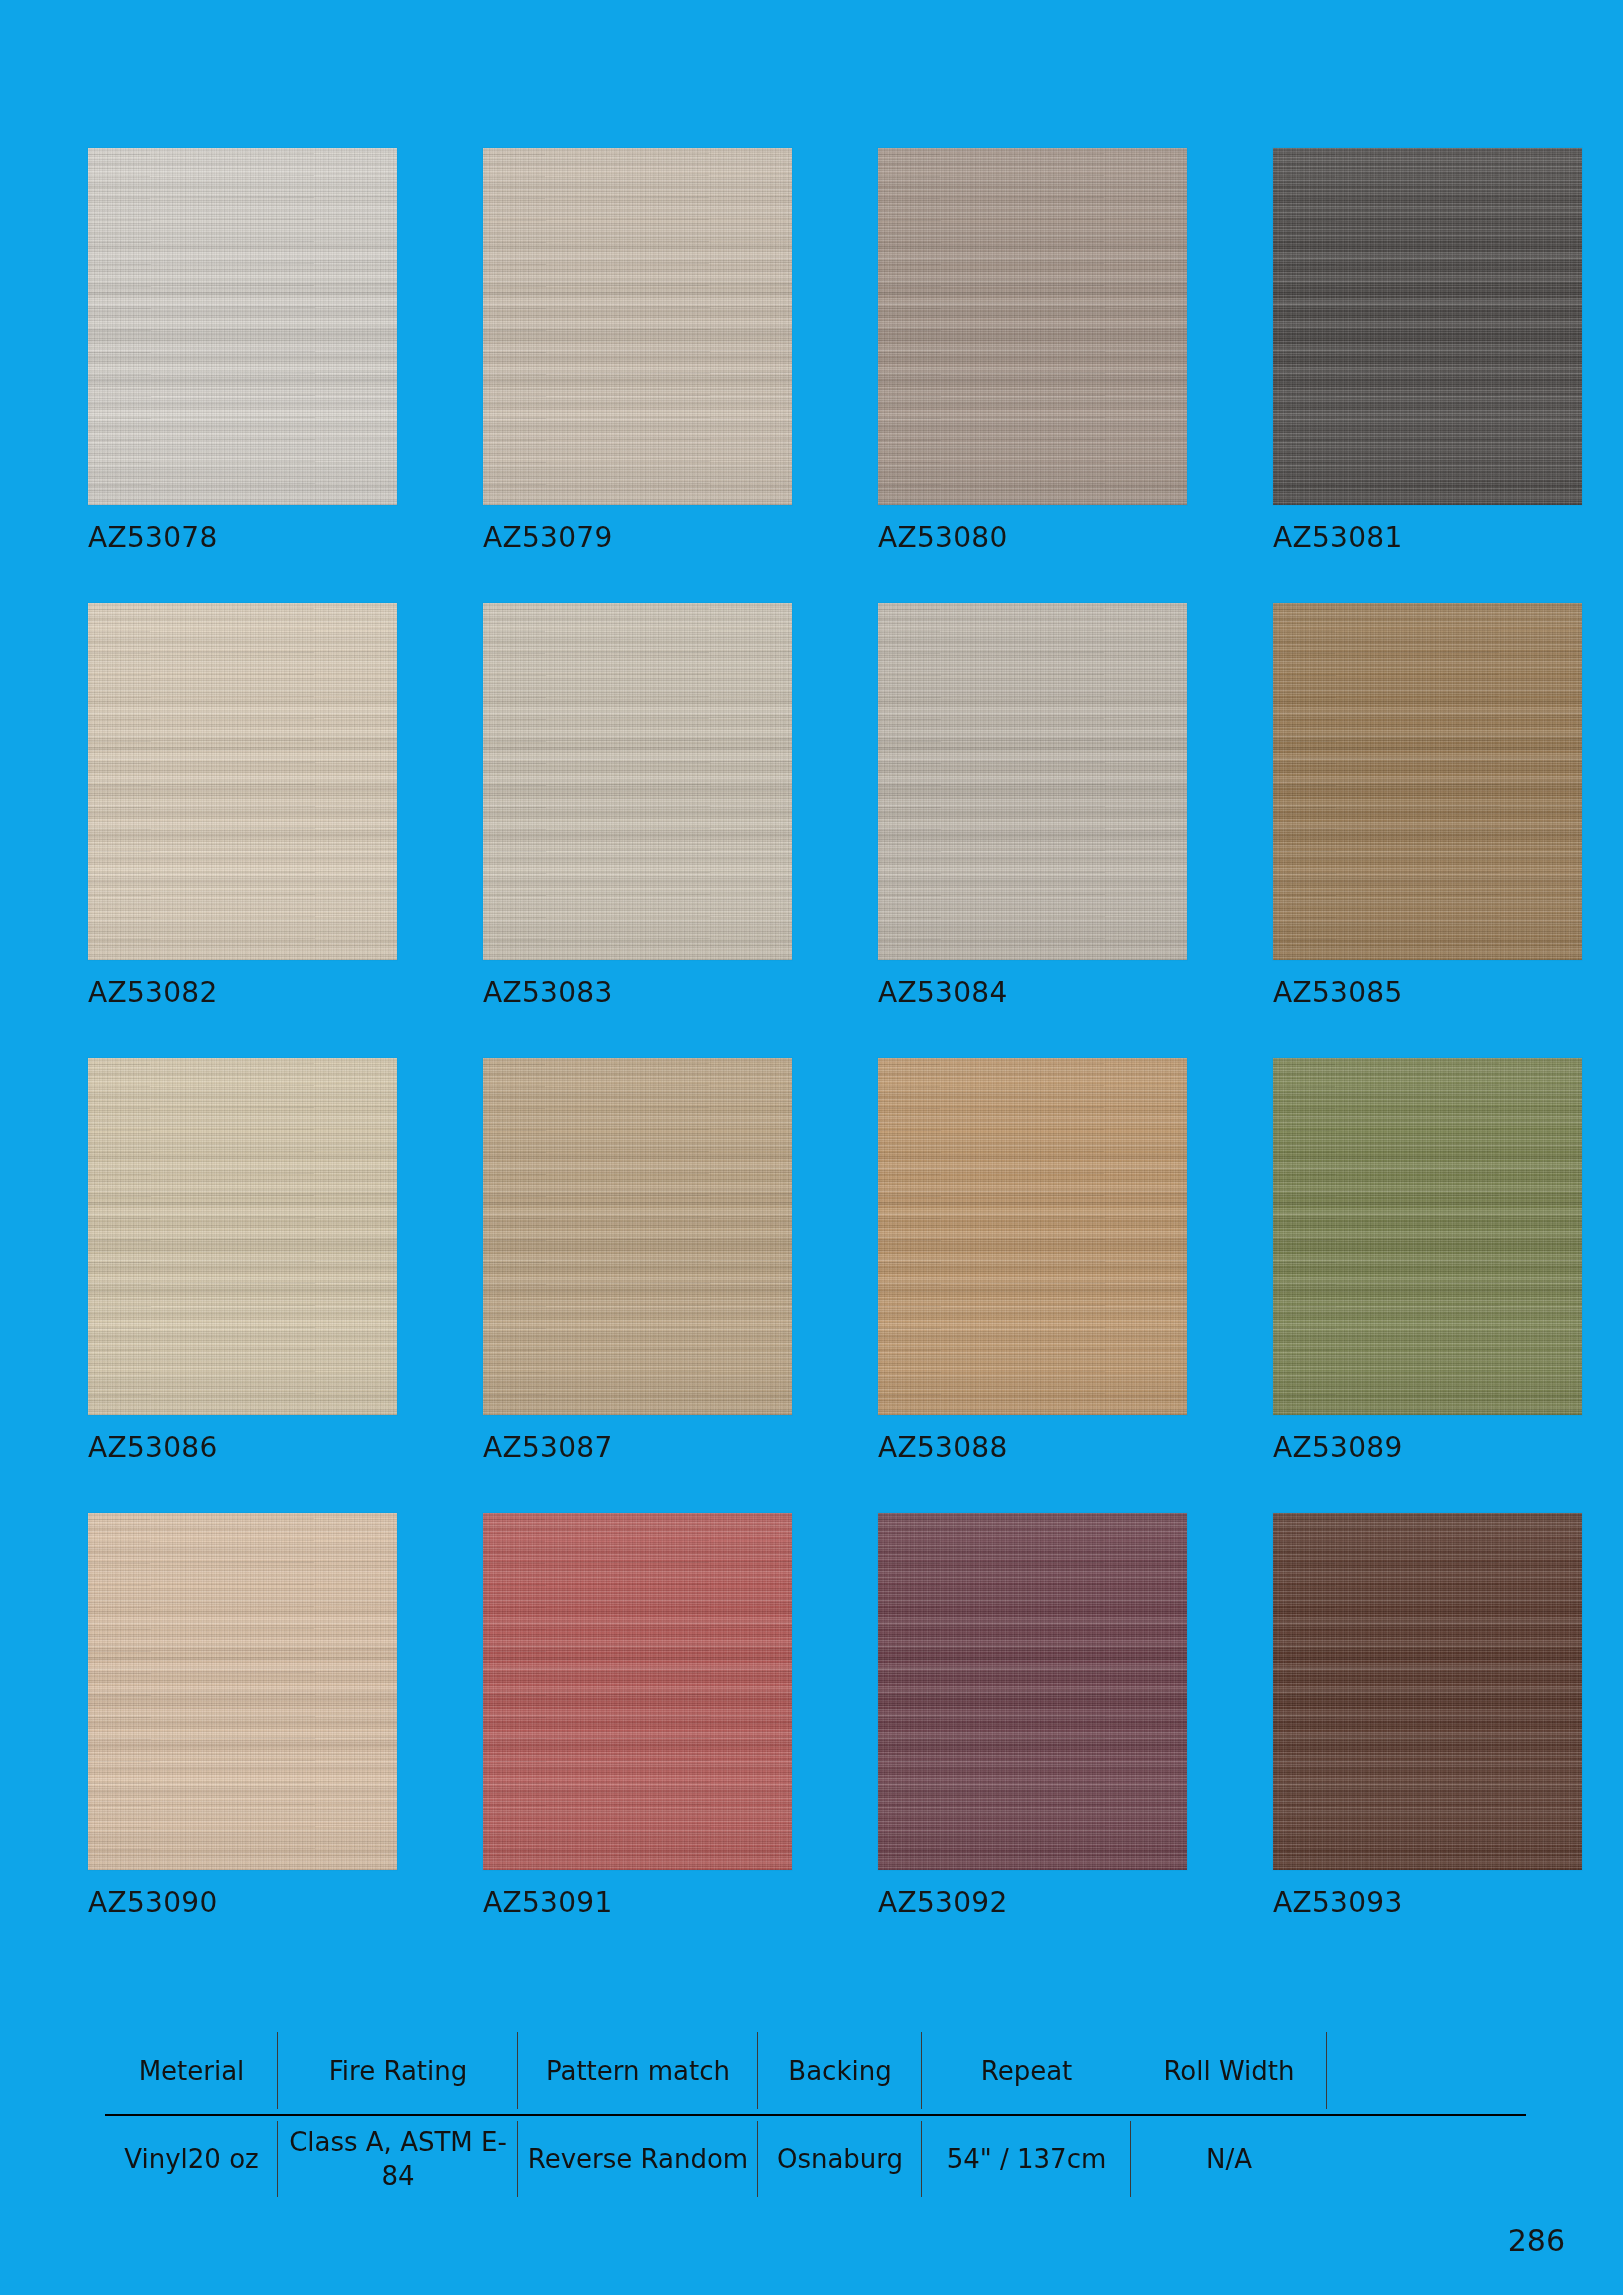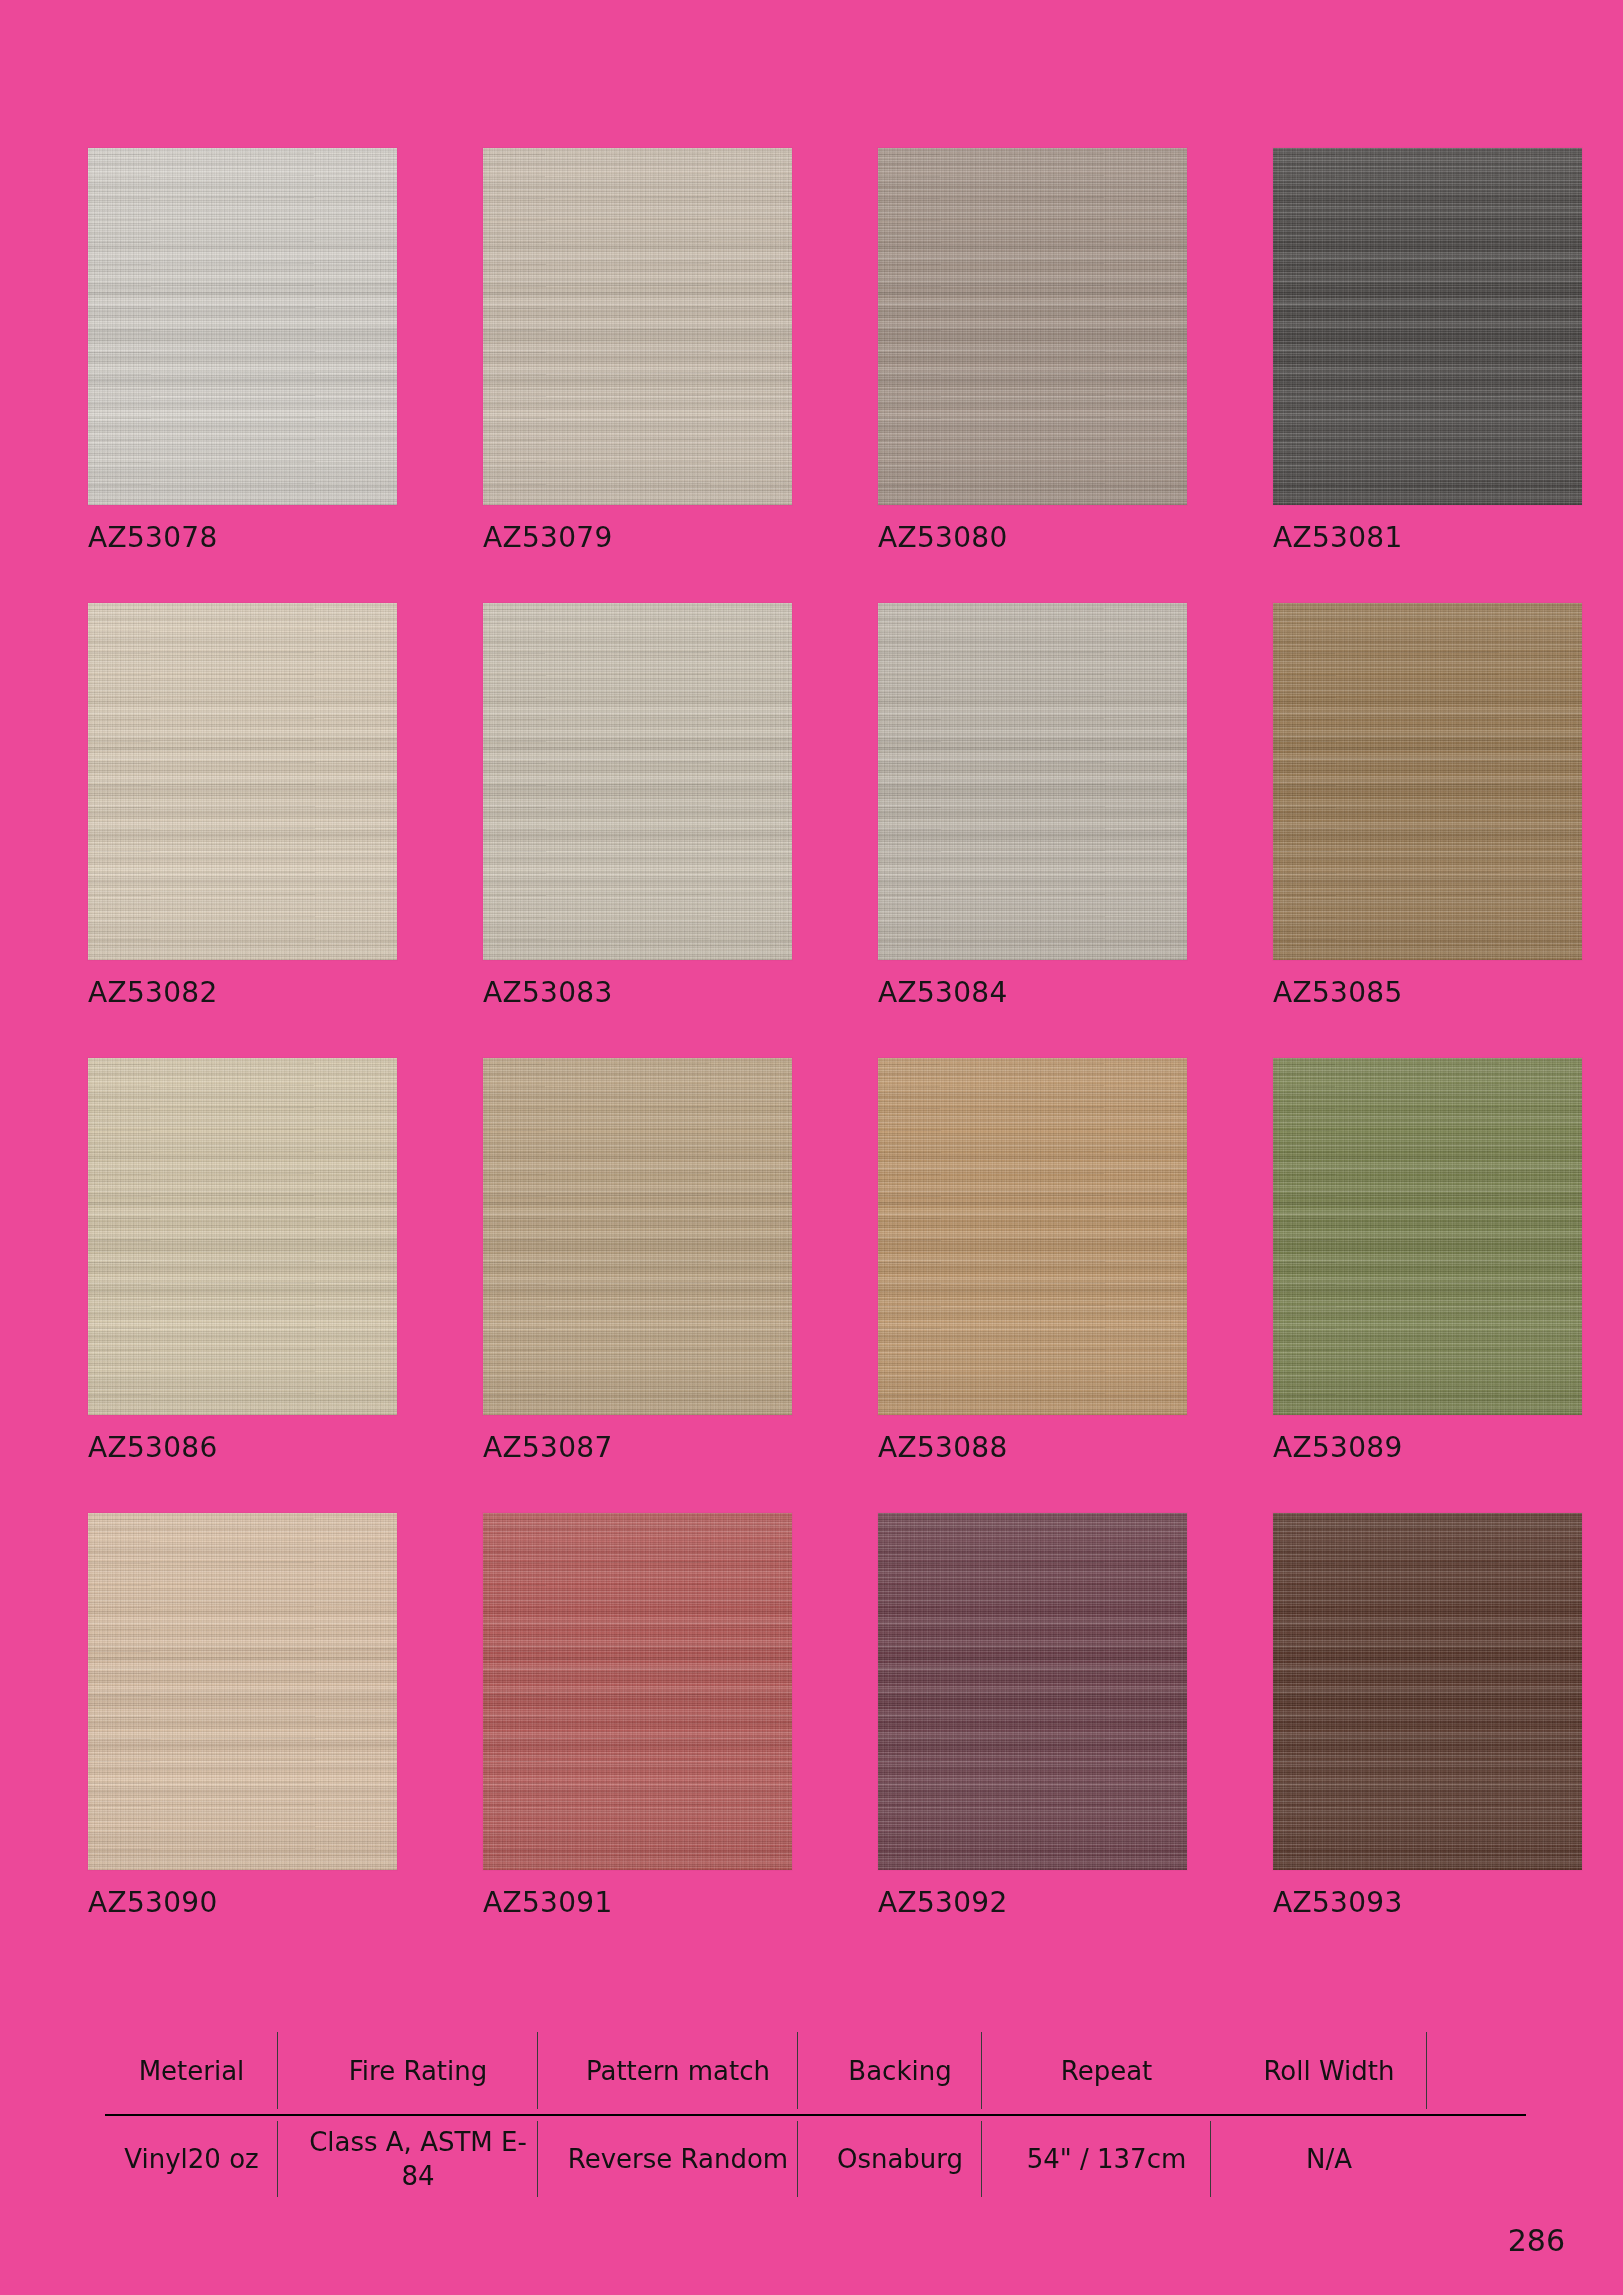--- a/index.html
+++ b/index.html
@@ -12,21 +12,21 @@
     height: 2295px;
     position: relative;
     font-family: "DejaVu Sans", sans-serif;
     color: #1a1a1a;
     overflow: hidden;
   }
 
   .page {
     position: absolute;
     inset: 0;
-    background: #ec4899;
+    background: #0ea5e9;
     text-decoration: underline;
   }
 
   
   .swatch-grid {
     position: absolute;
     left: 88px;
     top: 148px;
     width: 1439px;
     display: grid;
@@ -146,21 +146,20 @@
     height: 2px;
     background: #000000;
   }
   .spec-head,
   .spec-body {
     position: absolute;
     left: 0;
     right: 0;
     display: grid;
     grid-template-columns: 173px 240px 240px 164px 209px 196px;
-    gap: 20px;
   }
   .spec-head { top: 0; height: 87px; }
   .spec-body { top: 89px; height: 86px; }
 
   .spec-cell {
     position: relative;
     display: flex;
     align-items: center;
     justify-content: center;
     text-align: center;

